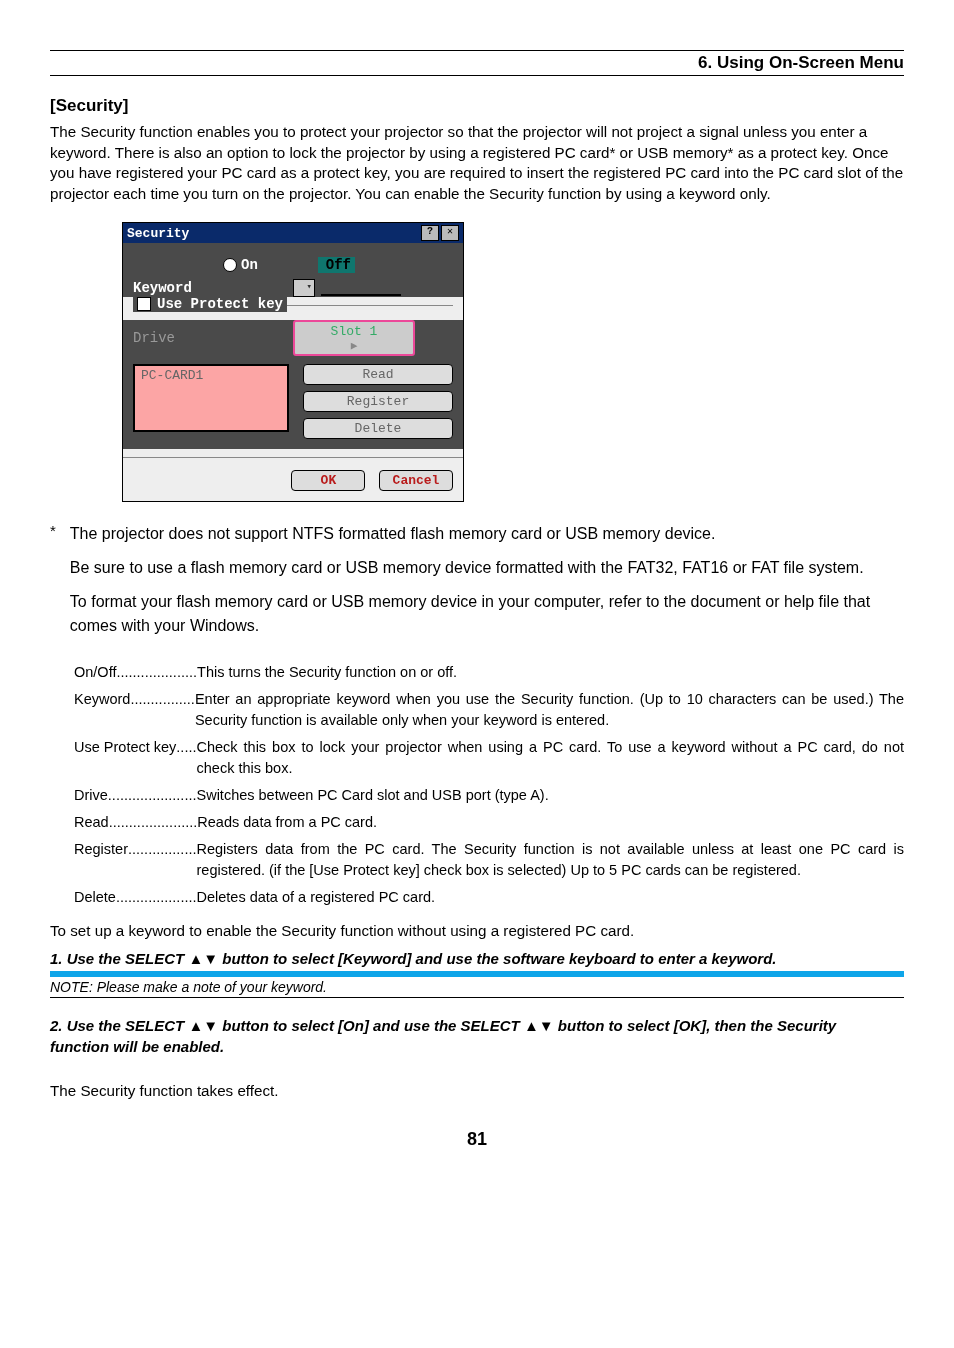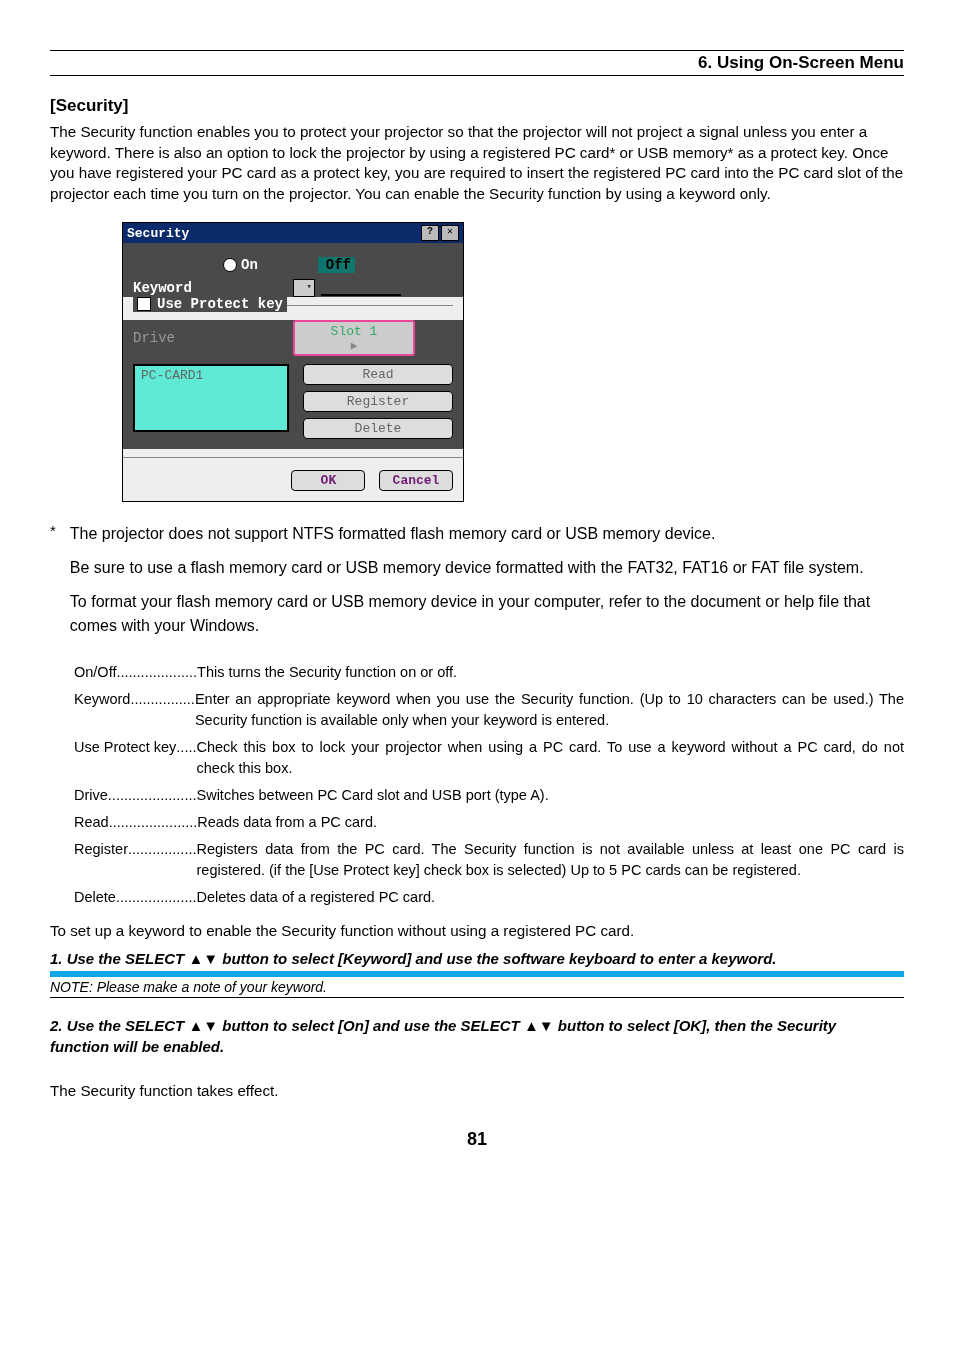--- a/index.html
+++ b/index.html
@@ -75,38 +75,38 @@
     min-width:100px;
     background:#ddd;
     border:1px solid #000;
     text-align:center;
     font-size:13px;
     padding:2px 6px;
     color:#666;
     margin-left:4px;
     border-radius:4px;
   }
-  .btn-dlg.dark { color:#701a75; font-weight:bold; }
+  .btn-dlg.dark { color:#b91c1c; font-weight:bold; }
   .radio {
     display:inline-flex; align-items:center; gap:4px;
     color:#fff; font-weight:bold; font-size:14px;
   }
   .radio .dot {
     width:12px;height:12px;border-radius:50%;border:1px solid #000;background:#fff;display:inline-flex;align-items:center;justify-content:center;
   }
   .off-hl { background:#0f766e; color:#000; padding:0 4px; font-weight:bold; font-size:14px; display:inline-flex; align-items:center; gap:4px;}
   .group-top { border-top:1px solid #888; margin-top:8px; padding-top:8px; position:relative;}
   .group-top .chk-lab { position:relative; top:-18px; background:#eee; display:inline-flex; align-items:center; gap:6px; padding:0 4px; font-size:14px; color:#fff; font-weight:bold;}
   .chk { width:12px;height:12px;border:1px solid #000;background:#fff;display:inline-block;}
   .kw-box { width:20px;height:16px;border:1px solid #000;background:#ccc;display:inline-block;margin-right:6px; position:relative;}
   .kw-box::after{content:"▾"; font-size:9px; position:absolute; right:2px; top:1px; color:#333;}
   .kw-line { border-bottom:2px solid #000; width:80px; display:inline-block; height:14px;}
   .select-box { border:2px solid #ec4899; background:#ccc; padding:2px 4px; font-size:13px; color:#3a6; width:110px; display:flex; align-items:center; justify-content:space-between; border-radius:3px;flex-direction:column;}
   .select-box .arrow{ color:#888; font-size:11px;}
-  .pc-card-box { border:2px solid #000; background:#5eead4; padding:2px 6px; font-size:13px; color:#666; width:140px; height:60px;}
+  .pc-card-box { border:2px solid #000; background:#fca5a5; padding:2px 6px; font-size:13px; color:#666; width:140px; height:60px;}
   .btns-row { text-align:right; margin-top:12px;}
   .btns-row .btn-dlg { min-width:60px; }
   .star-block { display:flex; gap:14px; margin-top:6px;}
   .star-block .star { font-size:15px; }
   .star-block .text { flex:1; font-size:16px; line-height:1.5;}
   .star-block .text p { margin:0 0 10px 0;}
   .definitions { margin: 14px 0 14px 24px; font-size:14.5px; line-height:1.45;}
   .def-row { display:flex; margin-bottom:6px;}
   .def-term { white-space:nowrap; }
   .def-dots { flex-shrink:0; }

